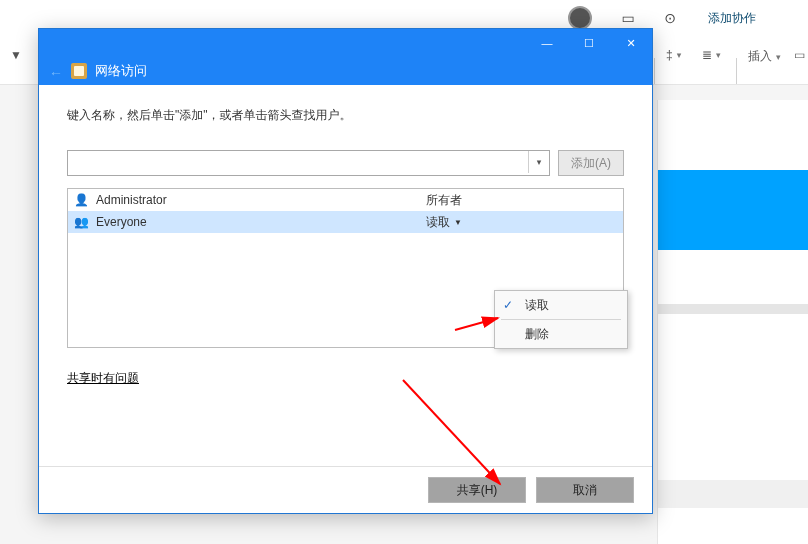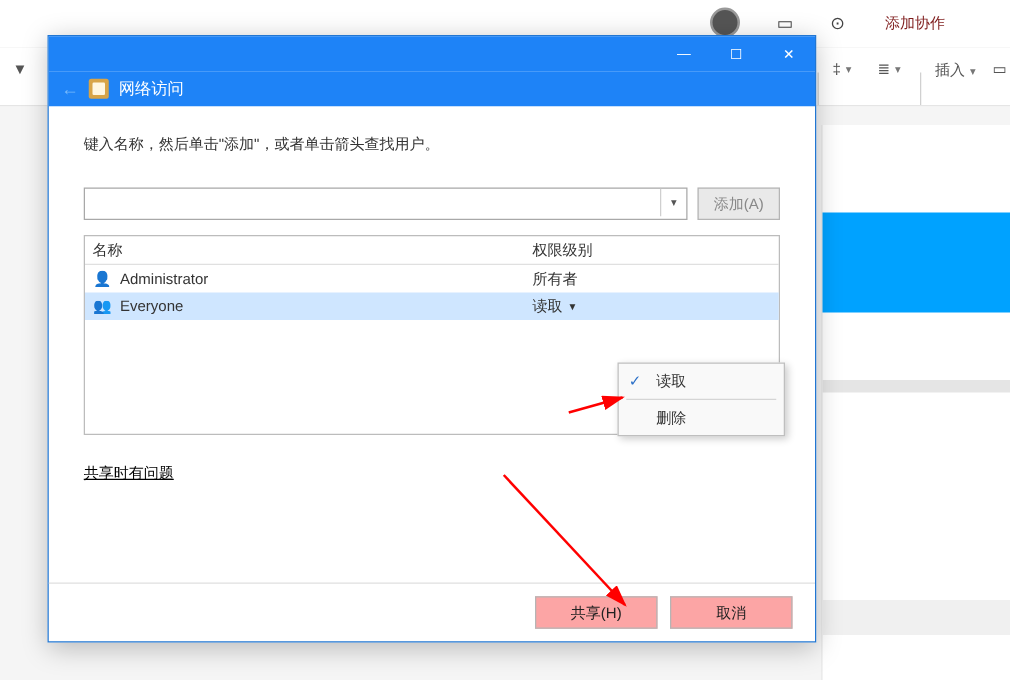--- a/index.html
+++ b/index.html
@@ -29,21 +29,21 @@
   .fold-icn::after{content:'';position:absolute;inset:3px;background:#fff6df;border-radius:1px;}
 
   .content{position:absolute;top:56px;left:0;right:0;bottom:0;padding:22px 28px 14px 28px;}
   .heading{color:#2176d2;font-size:15px;margin-bottom:16px;}
   .instr{font-size:12px;color:#333;margin-bottom:26px;}
 
   .combo-row{display:flex;gap:8px;align-items:center;}
   .combo{flex:1;height:24px;border:1px solid #a8a8a8;background:#fff;position:relative;}
   .combo .drop{position:absolute;right:0;top:0;width:20px;height:22px;border-left:1px solid #cfcfcf;display:flex;align-items:center;justify-content:center;font-size:9px;color:#555;}
   .btn{height:24px;border:1px solid #b5b5b5;background:#e9e9e9;color:#888;padding:0 12px;font-size:12px;display:flex;align-items:center;}
-  .btn.enabled{color:#222;background:#fca5a5;}
+  .btn.enabled{color:#222;background:#a3a3a3;}
 
   .list{margin-top:12px;border:1px solid #bcbcbc;height:158px;background:#fff;position:relative;}
   .lhdr{display:flex;height:22px;border-bottom:1px solid #e0e0e0;font-size:12px;color:#333;}
   .lhdr .c1{width:346px;padding-left:6px;display:flex;align-items:center;}
   .lhdr .c2{flex:1;padding-left:6px;display:flex;align-items:center;}
   .lrow{display:flex;height:22px;align-items:center;font-size:12px;}
   .lrow .c1{width:346px;padding-left:6px;display:flex;align-items:center;gap:6px;}
   .lrow .c2{flex:1;padding-left:6px;display:flex;align-items:center;gap:4px;}
   .lrow.sel{background:#cfe6ff;}
   .uicn{width:16px;height:16px;display:inline-flex;align-items:center;justify-content:center;font-size:12px;}
@@ -69,21 +69,21 @@
 </style>
 </head>
 <body>
 
 <div class="stage">
 
   <div class="bg-top"></div>
   <div class="avatar-dot" style="left:568px"></div>
   <div class="top-icn" style="left:618px">▭</div>
   <div class="top-icn" style="left:660px">⊙</div>
-  <div class="top-icn" style="left:702px;width:60px;font-size:12px;color:#7f1d1d">添加协作</div>
+  <div class="top-icn" style="left:702px;width:60px;font-size:12px;color:#0c4a6e">添加协作</div>
 
   <div class="bg-tool"></div>
   <div class="tool-item" style="left:10px">▼</div>
   <div class="sep" style="left:654px"></div>
   <div class="tool-item" style="left:666px">‡<span class="chev">▾</span></div>
   <div class="tool-item" style="left:702px">≣<span class="chev">▾</span></div>
   <div class="sep" style="left:736px"></div>
   <div class="tool-item" style="left:748px">
       <span>插入</span>
       <span class="chev">▾</span>
@@ -112,24 +112,20 @@
 
       <div class="combo-row">
         <div class="combo">
           <span style="padding-left:4px;color:#333"></span>
           <div class="drop">▾</div>
         </div>
         <div class="btn">添加(A)</div>
       </div>
 
       <div class="list">
-        <div class="lhdr">
-          <div class="c1">名称</div>
-          <div class="c2">权限级别</div>
-        </div>
         <div class="lrow">
           <div class="c1">
             <span class="uicn u-admin">👤</span>
             <span>Administrator</span>
           </div>
           <div class="c2">
             <span>所有者</span>
           </div>
         </div>
         <div class="lrow sel">

